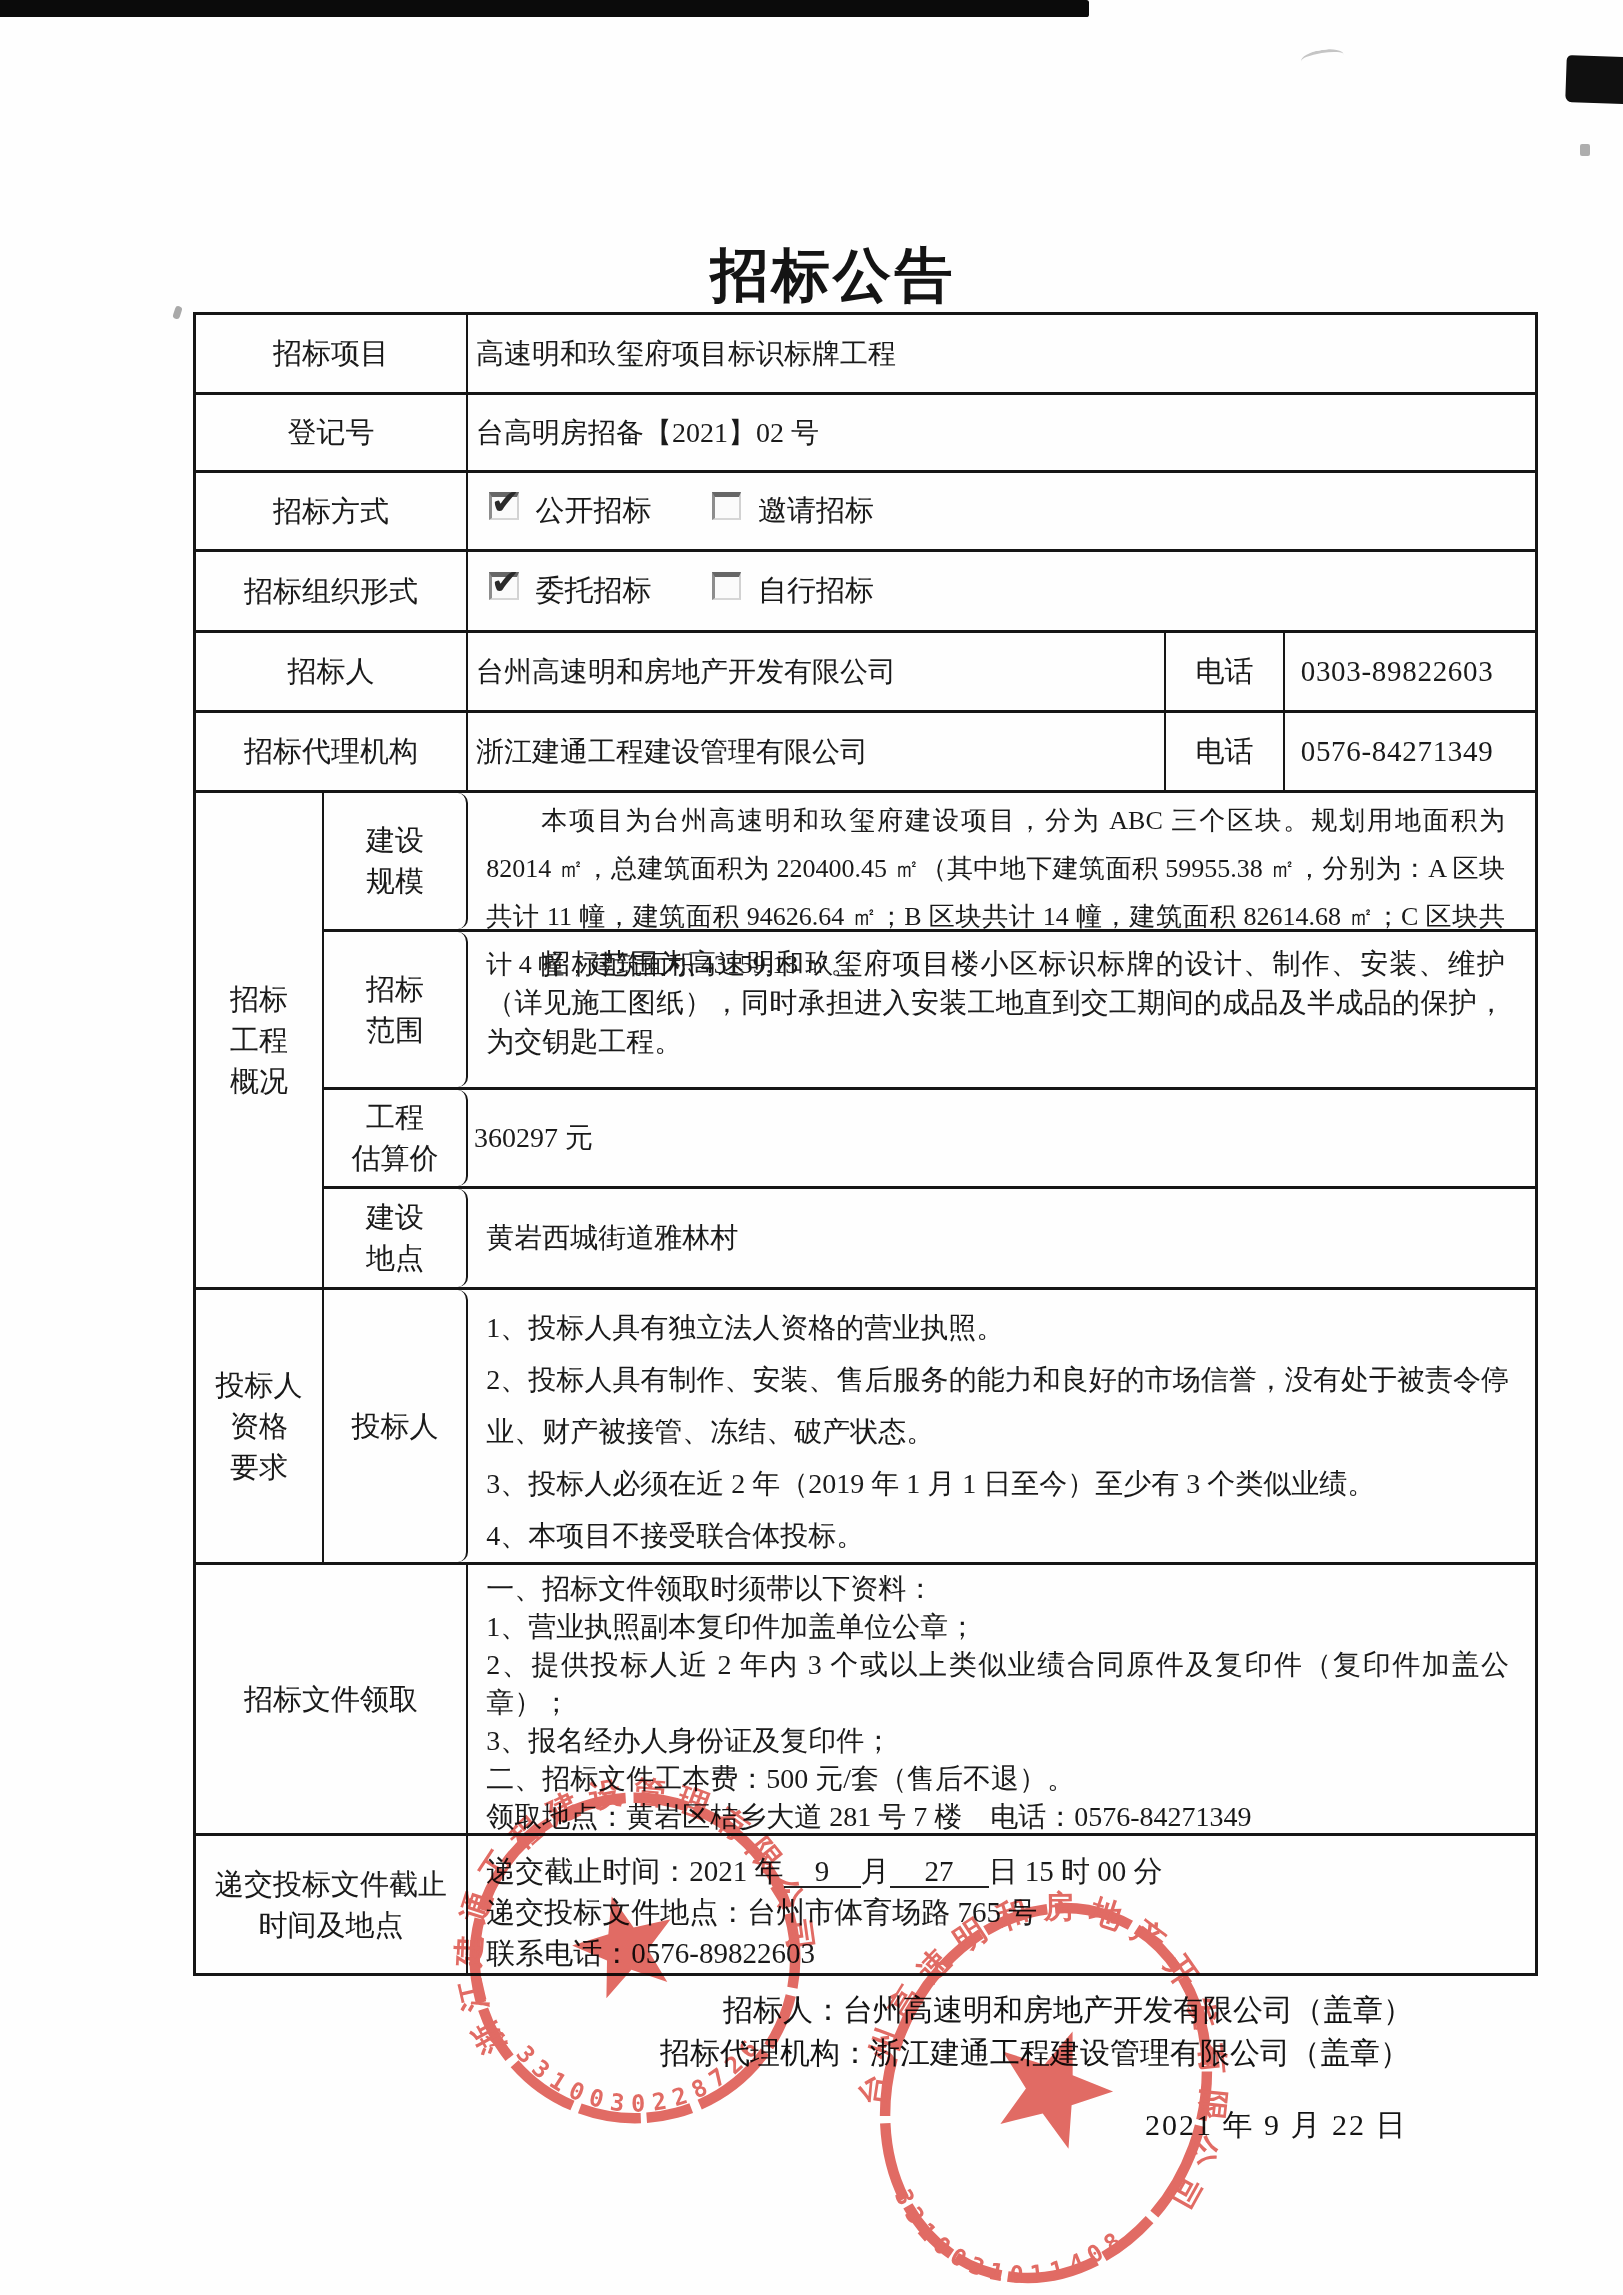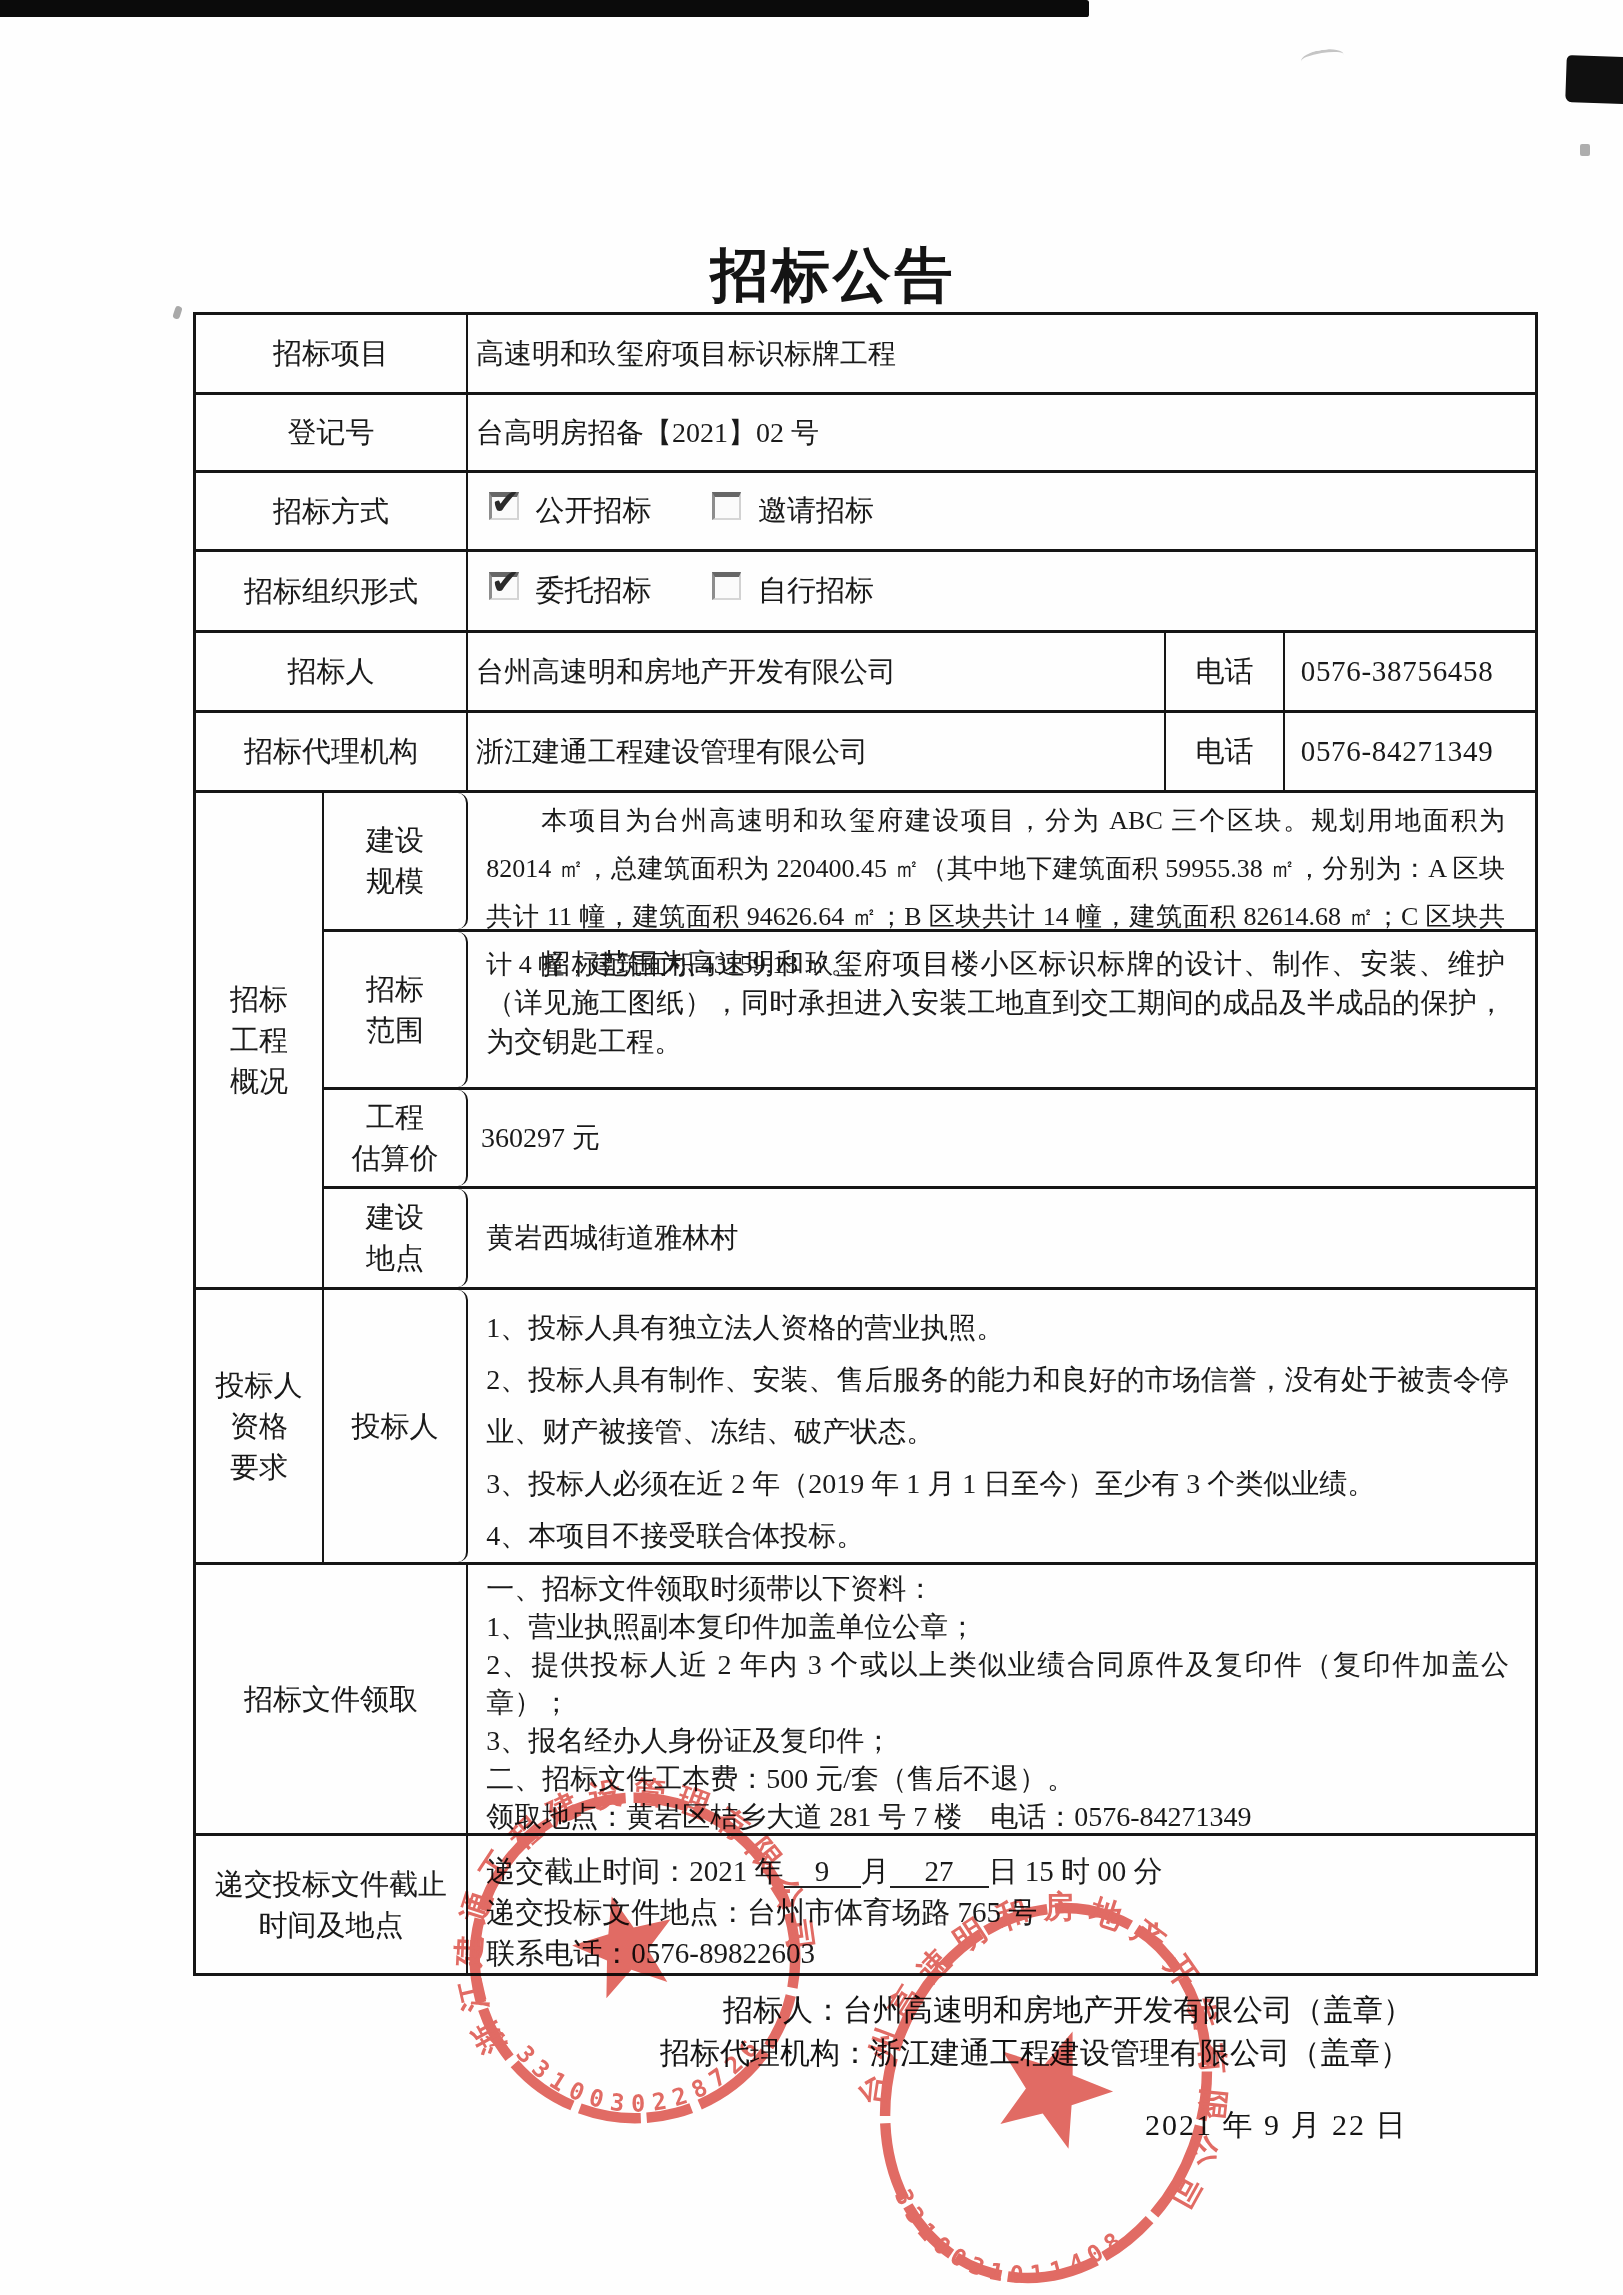--- a/index.html
+++ b/index.html
@@ -132,21 +132,21 @@
         <span class="cbl">委托招标</span>
         <span class="cb cb2"></span>
         <span class="cbl">自行招标</span>
       </div>
     </div>
 
     <div class="tr" style="height:80px">
       <div class="td label">招标人</div>
       <div class="td content wide">台州高速明和房地产开发有限公司</div>
       <div class="td tellabel">电话</div>
-      <div class="td telval">0576-38756458</div>
+      <div class="td telval">0303-89822603</div>
     </div>
 
     <div class="tr" style="height:80px">
       <div class="td label">招标代理机构</div>
       <div class="td content wide">浙江建通工程建设管理有限公司</div>
       <div class="td tellabel">电话</div>
       <div class="td telval">0576-84271349</div>
     </div>
 
     <div class="tr" style="height:497px">
@@ -160,21 +160,21 @@
           <div class="td content para">本项目为台州高速明和玖玺府建设项目，分为 ABC 三个区块。规划用地面积为 82014 ㎡，总建筑面积为 220400.45 ㎡（其中地下建筑面积 59955.38 ㎡，分别为：A 区块共计 11 幢，建筑面积 94626.64 ㎡；B 区块共计 14 幢，建筑面积 82614.68 ㎡；C 区块共计 4 幢，建筑面积 43159.13 ㎡。</div>
         </div>
         <div class="itr" style="height:159px">
           <div class="td ilabel">招标
 范围</div>
           <div class="td content para r8">招标范围为高速明和玖玺府项目楼小区标识标牌的设计、制作、安装、维护（详见施工图纸），同时承担进入安装工地直到交工期间的成品及半成品的保护，为交钥匙工程。</div>
         </div>
         <div class="itr" style="height:99px">
           <div class="td ilabel">工程
 估算价</div>
-          <div class="td content" style="padding-left:13px">360297 元</div>
+          <div class="td content" style="padding-left:6px">360297 元</div>
         </div>
         <div class="itr" style="height:99px">
           <div class="td ilabel">建设
 地点</div>
           <div class="td content" style="padding-left:18.3px">黄岩西城街道雅林村</div>
         </div>
       </div>
     </div>
 
     <div class="tr" style="height:275px">

